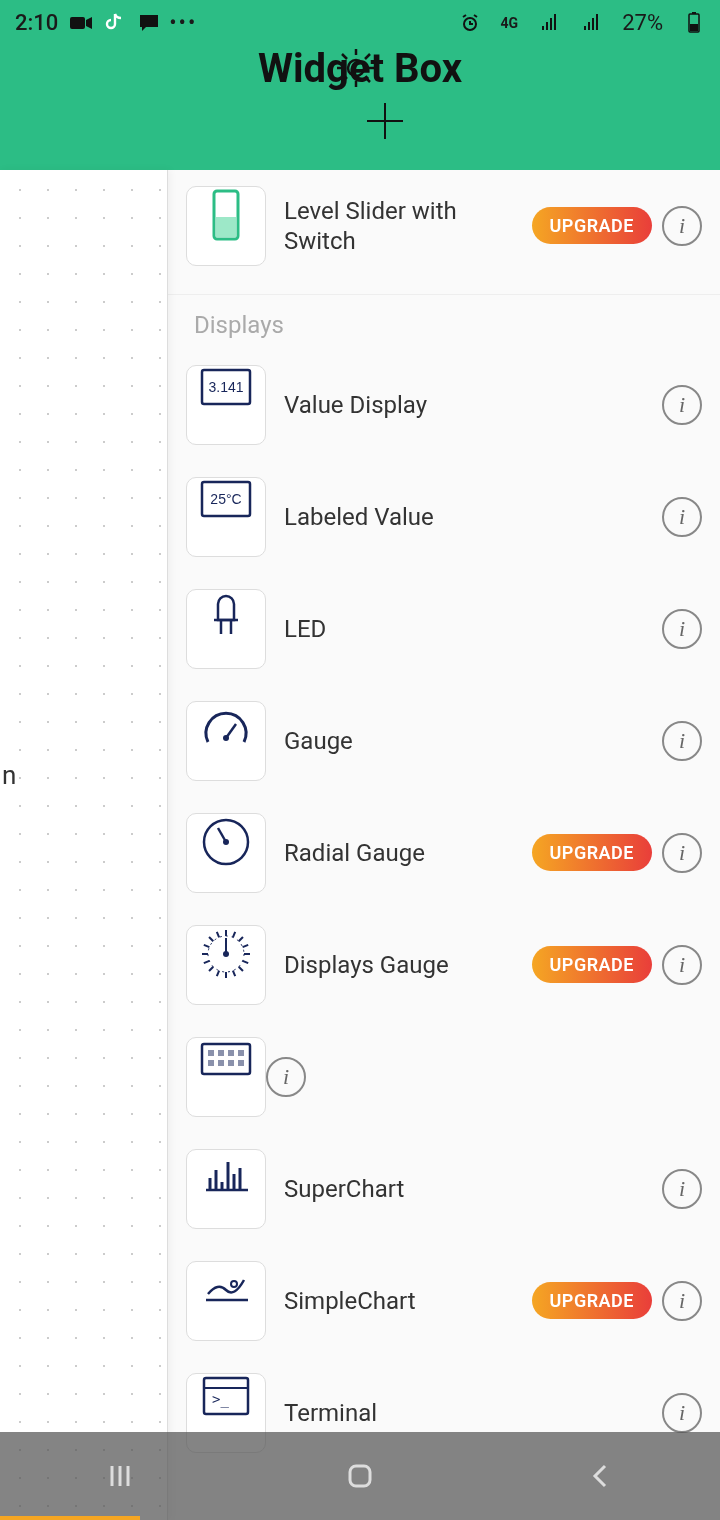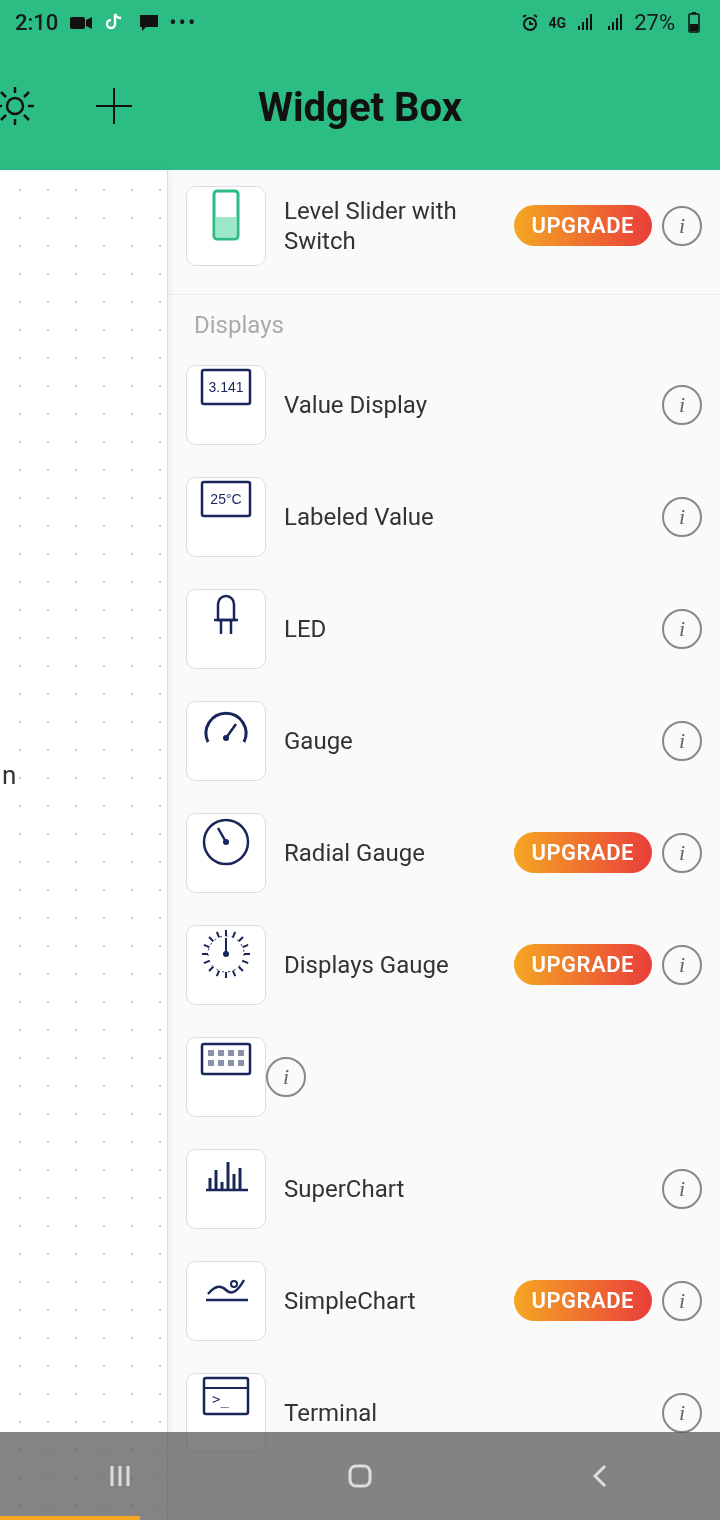--- a/index.html
+++ b/index.html
@@ -1,42 +1,42 @@
 <!DOCTYPE html>
 <html><head>
 <meta charset="utf-8">
 <style>
   * { box-sizing: border-box; margin: 0; padding: 0; }
   body { width: 720px; height: 1520px; font-family: -apple-system, BlinkMacSystemFont, "Segoe UI", Roboto, sans-serif; overflow: hidden; position: relative; background: #f0f0f0; }
 
   .status-bar { height: 45px; background: #2CBD85; display: flex; align-items: center; justify-content: space-between; padding: 0 15px; color: #1a1a1a; font-size: 22px; }
   .status-left { display: flex; align-items: center; gap: 12px; }
-  .status-right { display: flex; align-items: center; gap: 8px; }
+  .status-right { display: flex; align-items: center; gap: 20px; }
   .status-time { font-weight: 500; }
   .small-icon { width: 22px; height: 22px; display: inline-flex; align-items: center; justify-content: center; }
 
-  .app-header { height: 125px; background: #2CBD85; display: flex; align-items: center; position: relative; }
+  .app-header { height: 125px; background: #2CBD85; display: flex; align-items: center; position: relative; flex-direction: column; }
   .gear-btn { margin-left: -8px; }
   .plus-btn { margin-left: 50px; }
   .header-title { position: absolute; left: 50%; transform: translateX(-50%); font-size: 40px; font-weight: 700; color: #111; }
 
   .content-area { position: absolute; top: 170px; left: 0; right: 0; bottom: 0; display: flex; }
   .left-grid { width: 168px; background: #fff; position: relative; border-right: 1px solid #ddd; box-shadow: 2px 0 8px rgba(0,0,0,0.05); }
   .left-grid::before { content:""; position:absolute; inset:0;
     background-image: radial-gradient(circle, #ccc 1px, transparent 1px);
     background-size: 28px 28px; background-position: 6px 6px; }
   .n-letter { position: absolute; left: 2px; top: 590px; font-size: 26px; color: #333; }
 
   .widget-panel { flex: 1; background: #fafafa; overflow-y: auto; }
   .widget-item { display: flex; align-items: center; padding: 15px 18px; min-height: 112px; border-bottom: 1px solid transparent; }
   .widget-icon-box { width: 80px; height: 80px; border: 1px solid #ddd; border-radius: 10px; background: #fff; display: flex; align-items: flex-start; justify-content: center; flex-shrink: 0; }
   .widget-label { flex: 1; margin-left: 18px; font-size: 24px; color: #333; line-height: 1.25; }
   .two-line { max-width: 260px; }
 
-  .upgrade-badge { background: linear-gradient(90deg, #F5A623, #E93E3A); color: #fff; font-size: 22px; font-weight: 600; letter-spacing: 0.5px; padding: 8px 18px; border-radius: 26px; margin-right: 10px; text-align: center; }
+  .upgrade-badge { background: linear-gradient(90deg, #F5A623, #E93E3A); color: #fff; font-size: 18px; font-weight: 600; letter-spacing: 0.5px; padding: 8px 18px; border-radius: 26px; margin-right: 10px; text-align: center; }
   .info-btn { width: 40px; height: 40px; border: 2px solid #888; border-radius: 50%; display: flex; align-items: center; justify-content: center; color: #666; font-size: 22px; font-family: Georgia, serif; font-style: italic; }
 
   .section-header { padding: 16px 26px 10px; color: #aaa; font-size: 24px; border-top: 1px solid #eee; margin-top: 12px; }
 
   .nav-overlay { position: absolute; left: 0; right: 0; bottom: 0; height: 88px; background: rgba(80,80,80,0.7); display: flex; align-items: center; justify-content: space-around; }
   .nav-btn svg { display:block; }
   .progress { position:absolute; bottom:0; left:0; height:4px; width:140px; background:#F5A623; }
 </style>
 </head>
 <body>

